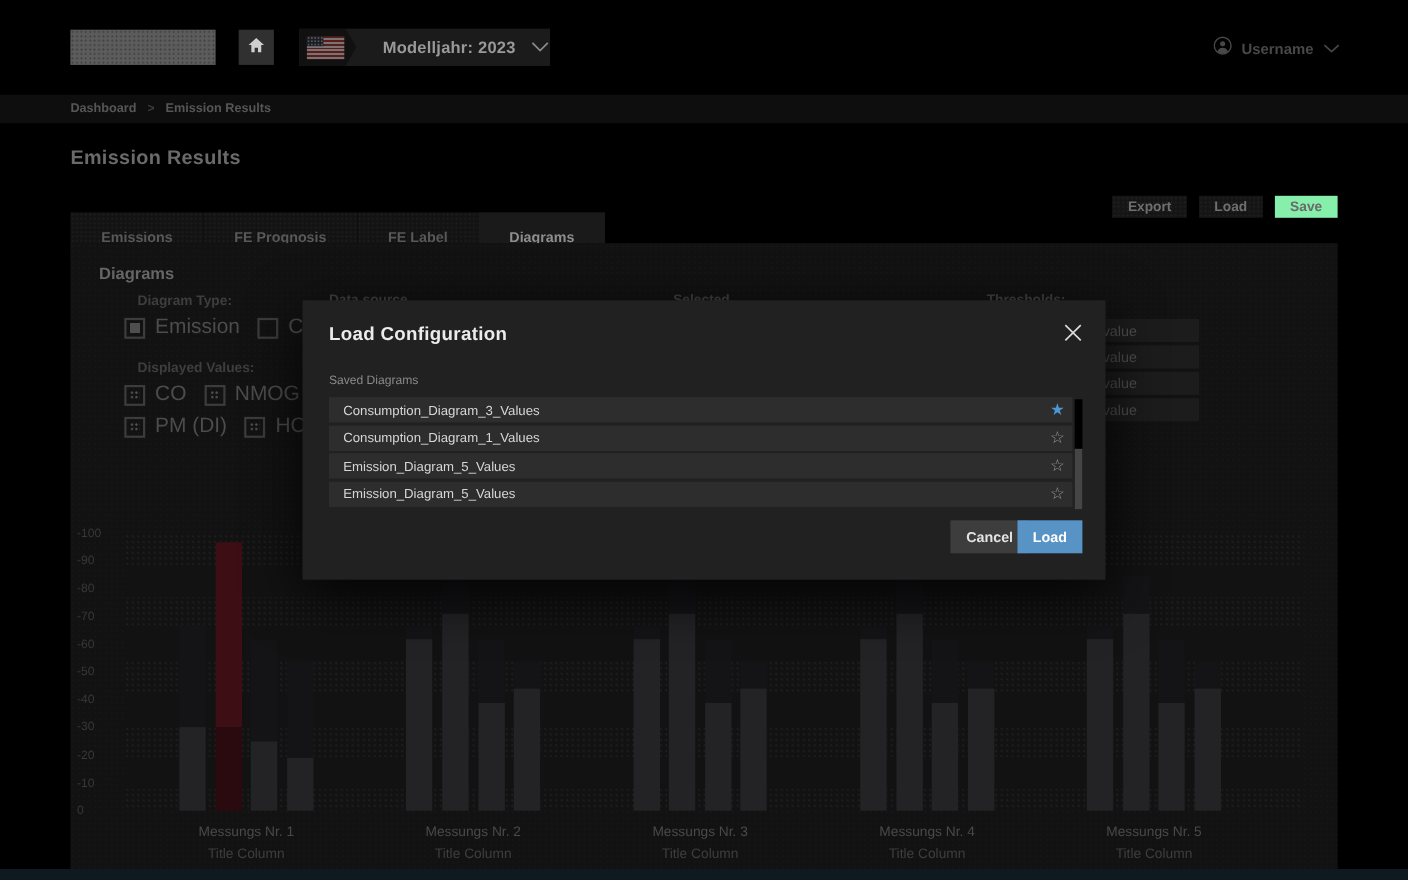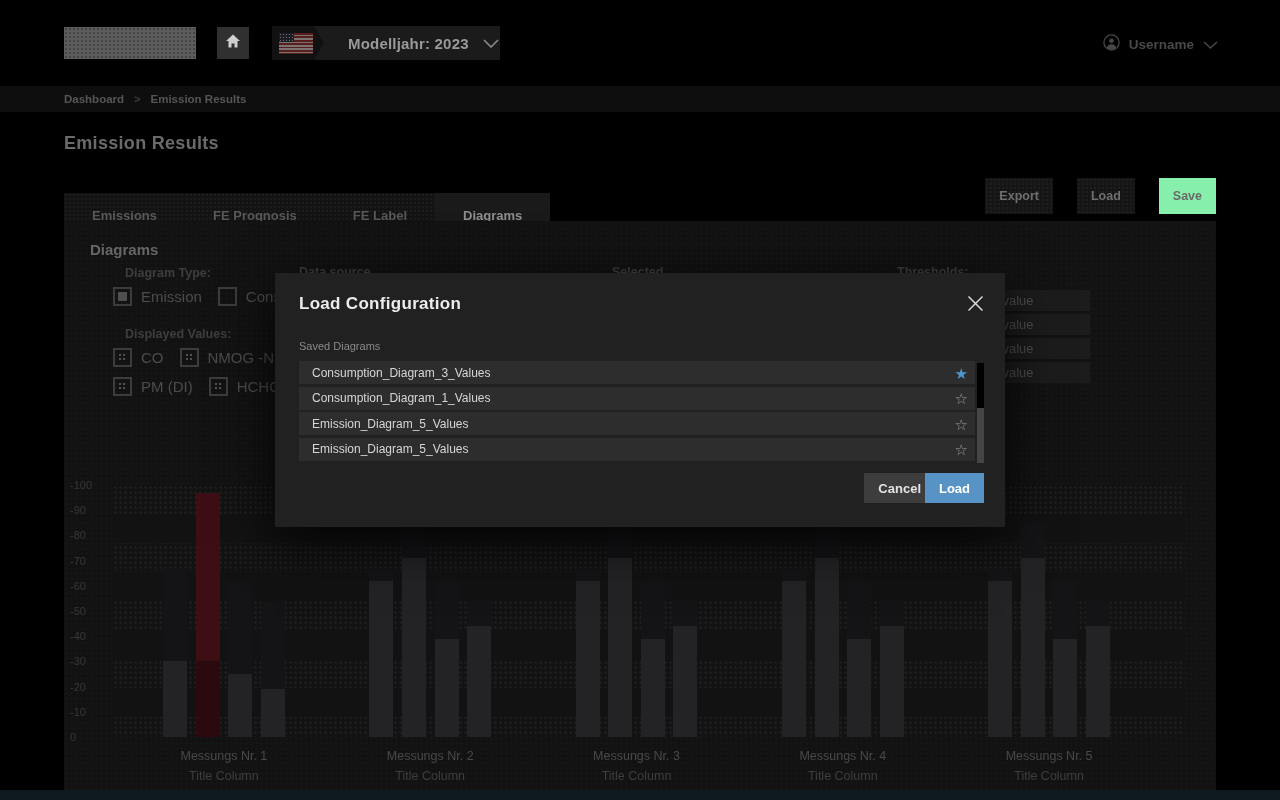--- a/index.html
+++ b/index.html
@@ -45,45 +45,45 @@
   
   #page-title { left:64px; top:133px; font-size:18px; font-weight:700; color:#6a6a6a; letter-spacing:.3px; }
   #tabs { left:64px; top:177px; height:44px; display:flex;margin-top:16px; }
   .tab { height:44px; padding:0 28px; display:flex; align-items:center; justify-content:center;
     font-size:13px; font-weight:700; color:#585858; cursor:pointer;
     background-color:#131313;
     background-image:radial-gradient(#1c1c1c 1px, transparent 1.1px); background-size:4px 4px; }
   .tab.active { background:#1a1a1a; background-image:none; color:#8e8e8e; }
 
   #actions { right:64px; top:178px; display:flex; gap:11px; }
-  .act-btn { height:36px; padding:0 14px; font-size:12.5px; font-weight:700; color:#6f6f6f;
+  .act-btn { height:20px; padding:0 14px; font-size:12.5px; font-weight:700; color:#6f6f6f;
     display:flex; align-items:center; cursor:pointer;
     background-color:#151515;
-    background-image:radial-gradient(#1e1e1e 1px, transparent 1.1px); background-size:4px 4px;margin-left:13px; }
+    background-image:radial-gradient(#1e1e1e 1px, transparent 1.1px); background-size:4px 4px; }
   .act-btn.save { background:#86efac; background-image:none; color:#6a6a6a; }
 
   
   #panel { left:64px; top:221px; width:1152px; height:569px; background:#121212;
     background-image:radial-gradient(#161616 1px, transparent 1.1px); background-size:5px 5px; }
   #bottom-strip { left:0; top:790px; width:1280px; height:10px; background:#0e1920; }
 
   #section-title { left:90px; top:241px; font-size:15px; font-weight:700; color:#666; }
   .mini-label { font-size:12.5px; font-weight:700; color:#3e3e3e; }
   #dt-label { left:125px; top:266px; }
   #dv-label { left:125px; top:327px; }
   .cb-row { display:flex; align-items:center; }
   #dt-row { left:113px; top:287px; }
   #dv-row1 { left:113px; top:348px; }
   #dv-row2 { left:113px; top:377px; }
   .cb-item { display:flex; align-items:center; margin-right:16px; cursor:pointer; }
   .cb-box { width:19px; height:19px; border:2px solid #3c3c3c; padding:3px; background:transparent; }
   .cb-box.solid { background:#4e4e4e; background-clip:content-box; }
   .cb-box.dotted { background-image:radial-gradient(#525252 1px, transparent 1.2px);
     background-size:4px 4px; background-clip:content-box; background-origin:content-box; }
-  .cb-label { margin-left:9px; font-size:15px; color:#4c4c4c; }
+  .cb-label { margin-left:9px; font-size:19px; color:#4c4c4c; }
 
   .cut-label { position:absolute; z-index:5; font-size:12.5px; font-weight:700; color:#404040; }
 
   .threshold-input { position:absolute; z-index:4; left:930px; width:160px; height:21px;
     background:#1c1c1c; border:none; outline:none; color:#6a6a6a;
     font-family:"Liberation Sans",sans-serif; font-size:13px; padding:0 0 0 11px; }
   .threshold-input::placeholder { color:#4f4f4f; opacity:1; }
 
   
   #chart { position:absolute; left:0; top:0; z-index:1; }

